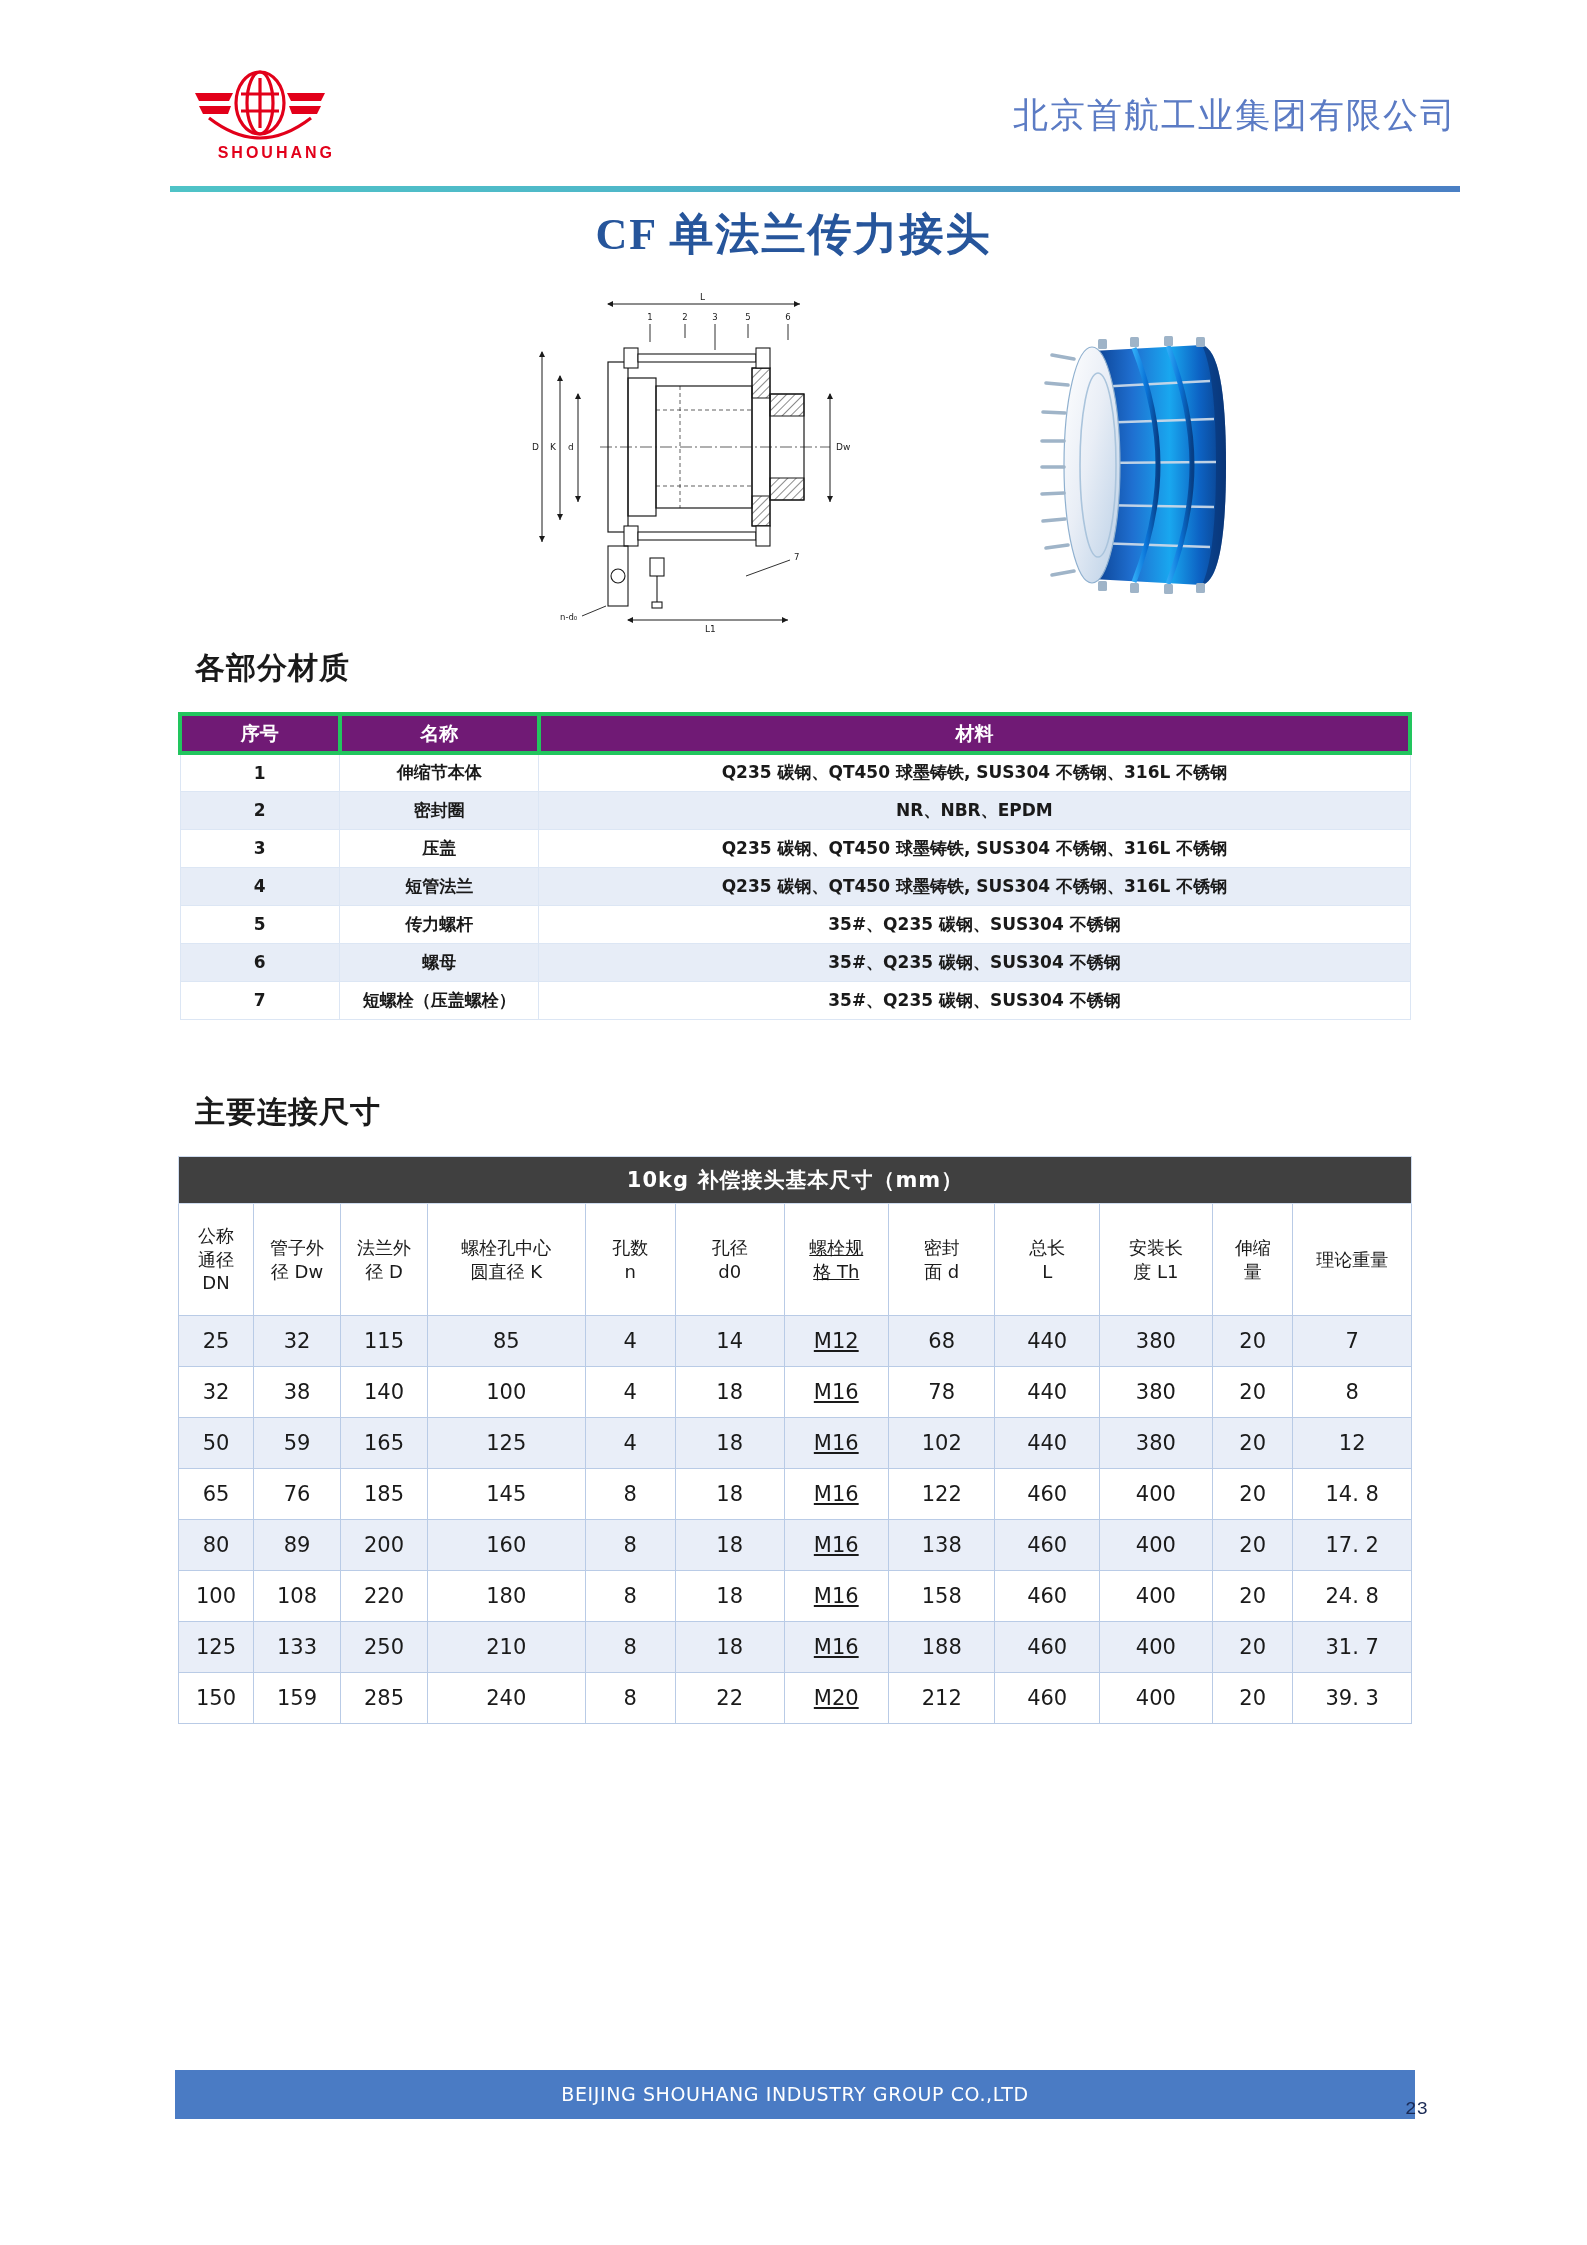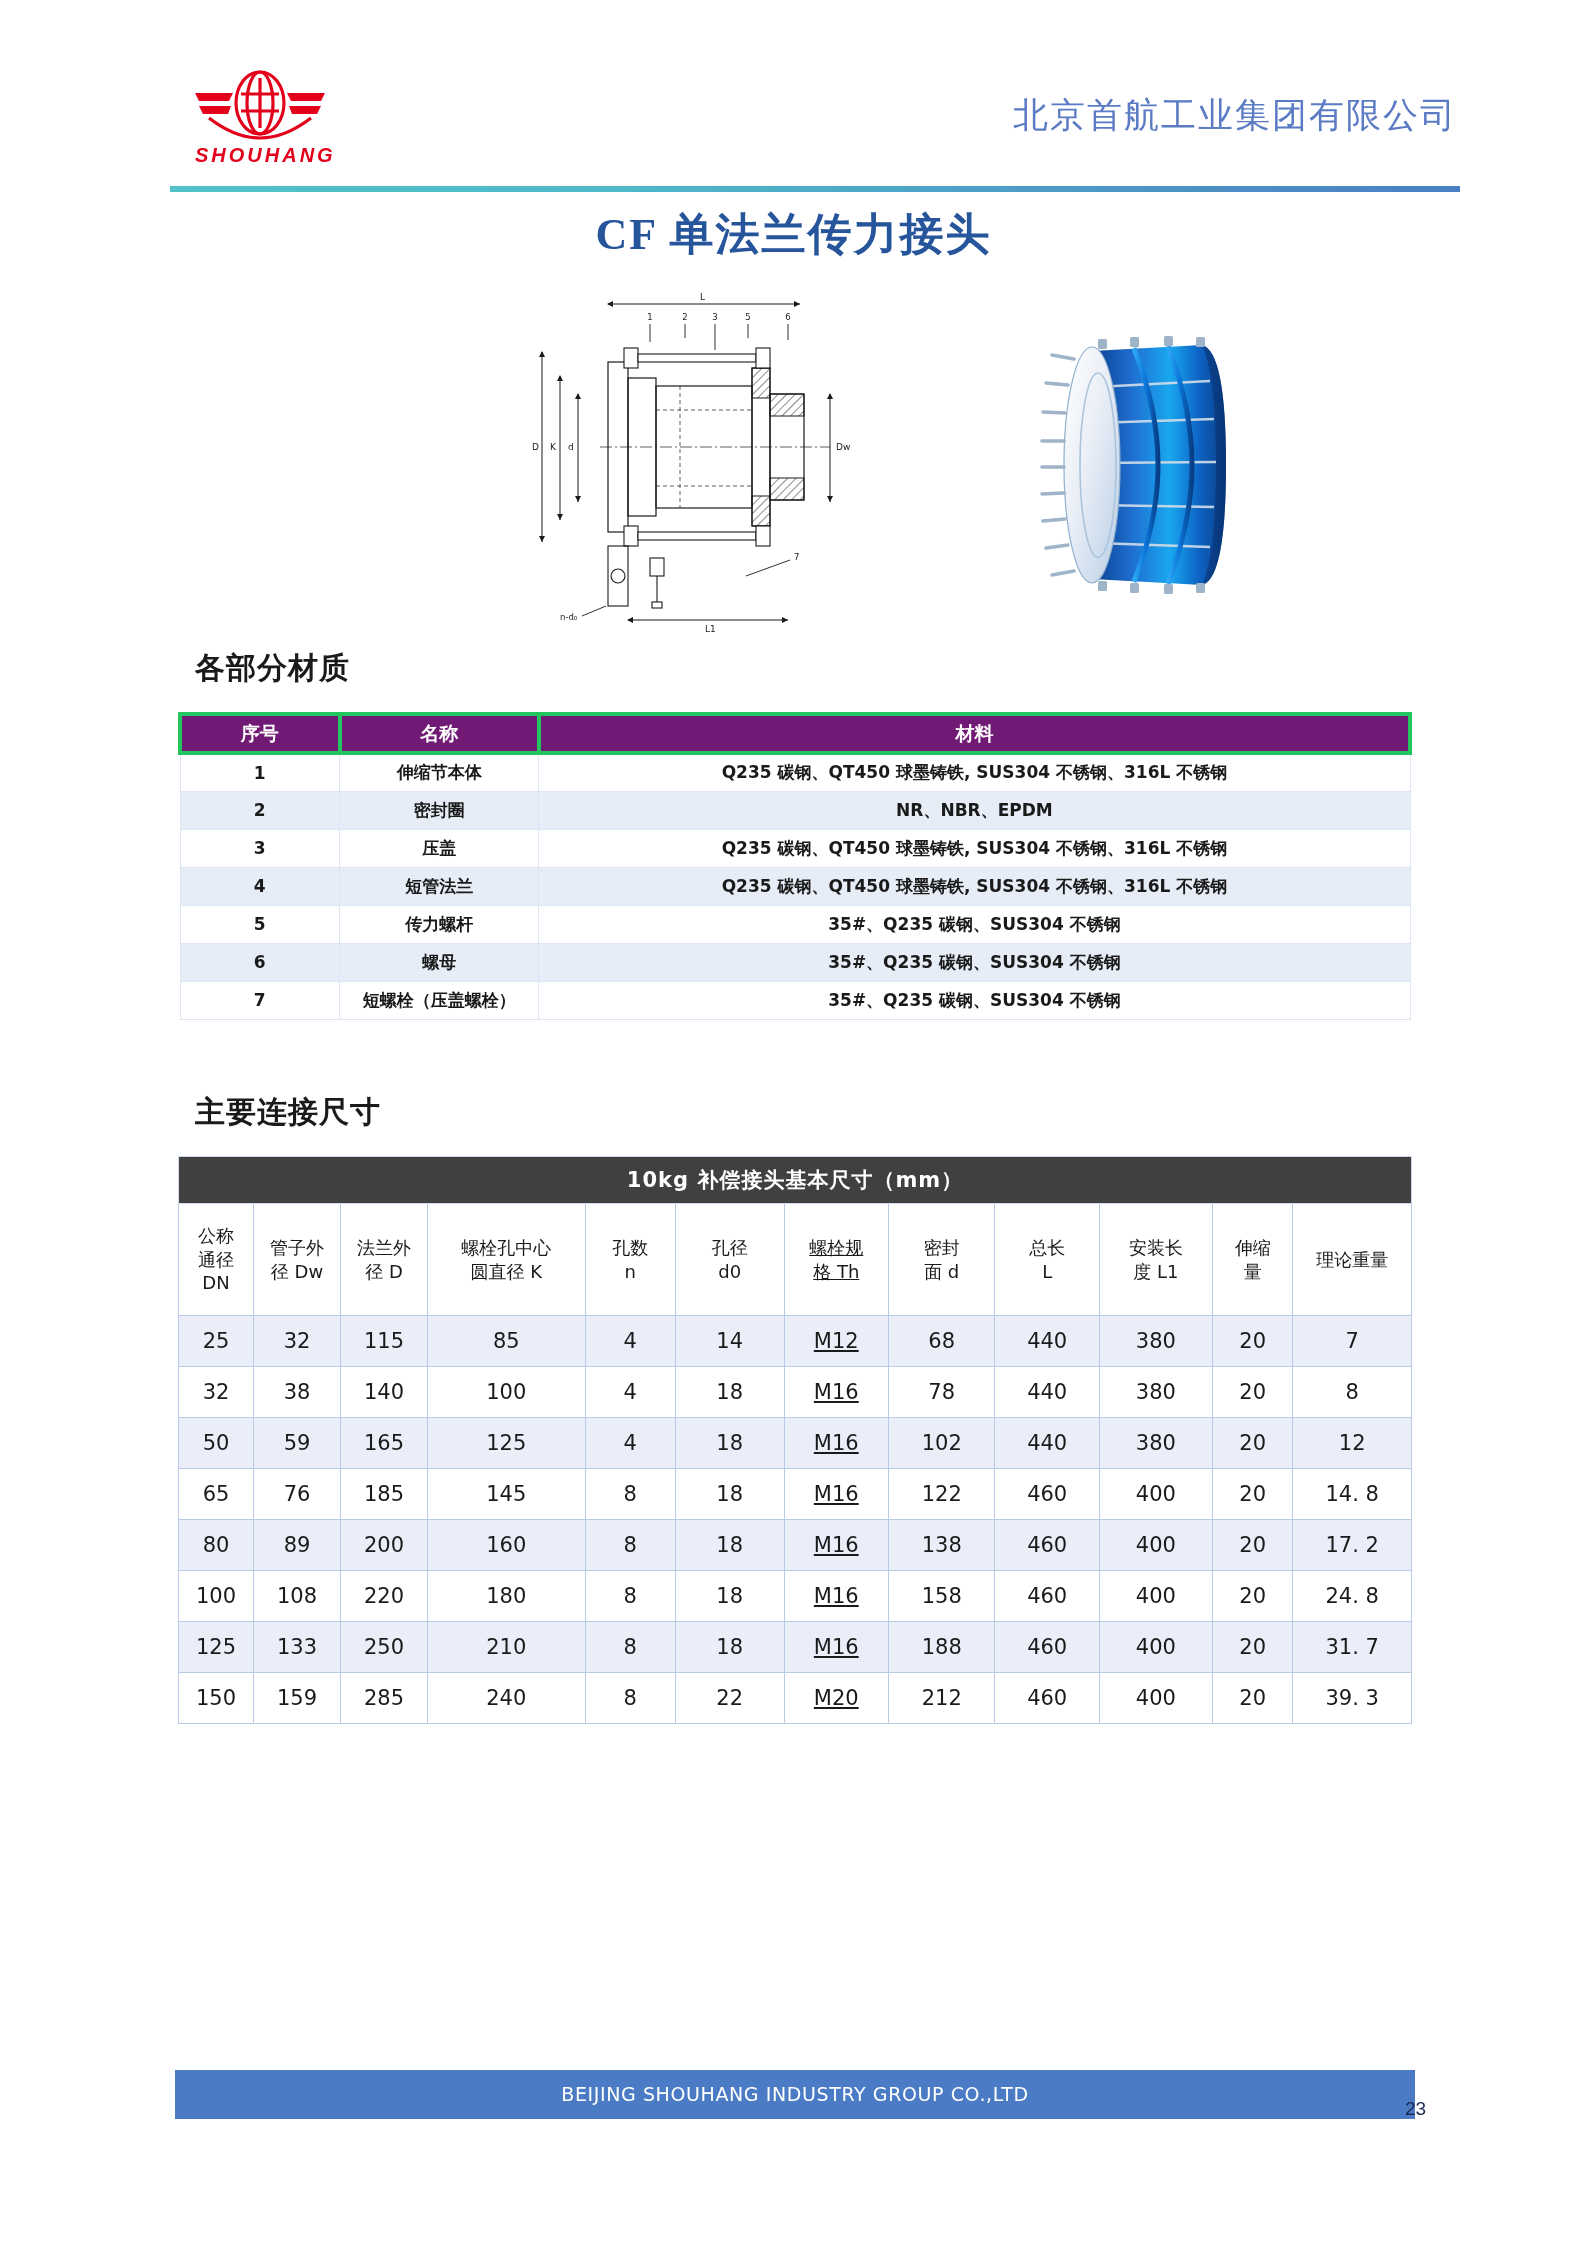--- a/index.html
+++ b/index.html
@@ -38,27 +38,26 @@
   .logo-mark {
     position: relative;
     width: 150px;
     height: 74px;
   }
   .logo-text {
     position: absolute;
     left: 10px;
     top: 74px;
     width: 140px;
-    text-align: left;
-    font-size: 20px;
+    text-align: right;
+    font-size: 16px;
     font-weight: bold;
     letter-spacing: 3px;
     color: #e2001a;
     font-family: "Liberation Sans", sans-serif;
-    font-style: italic;
   }
   .company-name {
     position: absolute;
     right: 130px;
     top: 22px;
     font-size: 35px;
     font-weight: normal;
     color: #5b7bc4;
     letter-spacing: 2px;
     font-family: "DejaVu Sans", sans-serif;
@@ -231,21 +230,21 @@
     font-size: 19px;
     letter-spacing: 0.6px;
     font-family: "DejaVu Sans", sans-serif;
   }
   .page-number {
     position: absolute;
     left: 1405px;
     top: 2098px;
     font-size: 19px;
     color: #1a2a55;
-    font-family: Liberation Sans, sans-serif;
+    font-family: Liberation Mono, monospace;
   }
 </style>
 </head>
 <body>
 
 <div class="page">
 
   <div class="header">
 
     <div class="logo-wrap">

